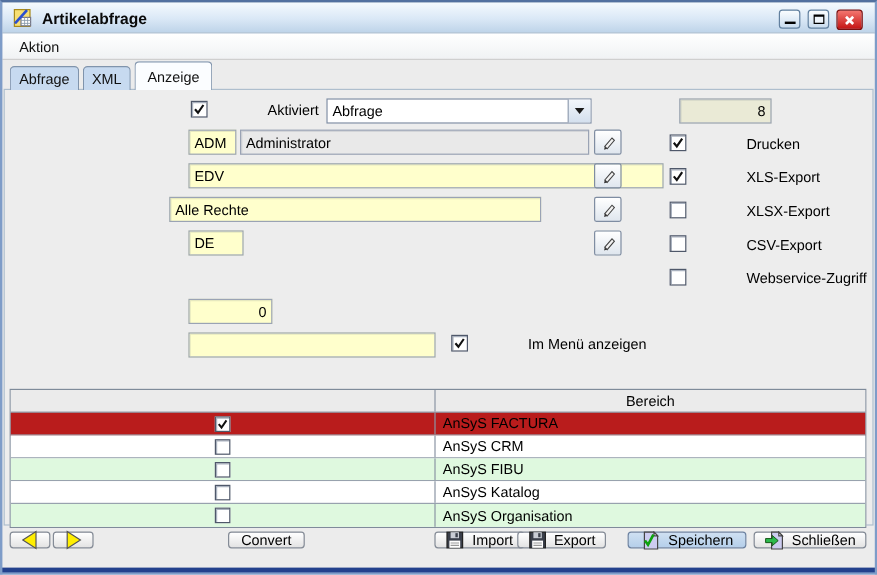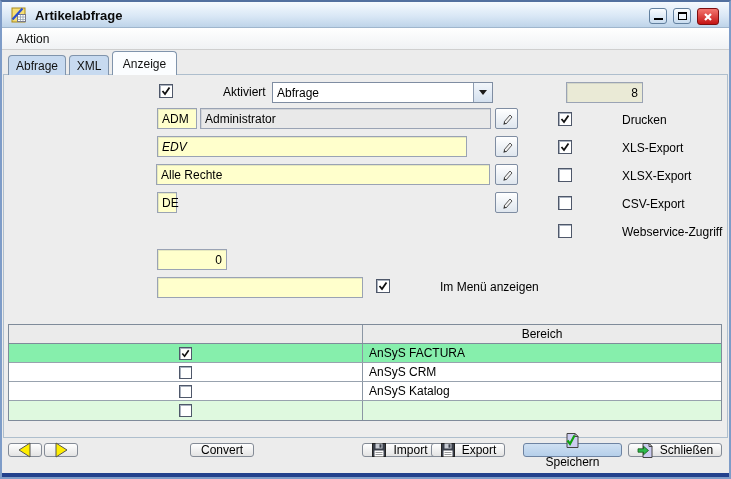--- a/index.html
+++ b/index.html
@@ -60,30 +60,30 @@
     border:1px solid #7f8da2; border-radius:2px; display:flex; align-items:center; justify-content:center; z-index:7; }
 
   
   .dtable { position:absolute; left:8px; top:304px; width:714px; border:1px solid #7f8b9a; background:#fff; z-index:7;margin-top:20px; }
   .trow { display:flex; height:19px; align-items:stretch; border-bottom:1px solid #98a2ae; font-size:12px; }
   .trow:last-child { border-bottom:none; }
   .thead { background:#ebebeb; border-bottom:1px solid #7f8b9a; }
   .tc1 { width:354px; border-right:1px solid #8b96a4; display:flex; align-items:center; justify-content:center; }
   .tc2 { flex:1; display:flex; align-items:center; padding-left:6px; }
   .thead .tc2 { justify-content:center; padding-left:0; }
-  .row-sel { background:#86efac; }
+  .row-sel { background:#b91c1c; }
   .row-green { background:#dff9df; }
   .row-white { background:#ffffff; }
   .rowcb { position:static; width:13px; height:13px; }
 
   
   .btn { position:absolute; top:443px; height:14px; background:linear-gradient(#ffffff,#e3e3e3);
     border:1px solid #848b96; border-radius:3px; display:flex; align-items:center; justify-content:center; gap:6px;
     font-size:12px; color:#000; z-index:7; }
-  .btn.focused { background:linear-gradient(#cfe0f2,#b5cfea); border-color:#6d83a2;flex-direction:column; }
+  .btn.focused { background:linear-gradient(#cfe0f2,#b5cfea); border-color:#6d83a2; }
   .icon { display:flex; align-items:center; justify-content:center; }
 </style>
 </head>
 <body>
 
 <div class="frame">
 
   <div class="titlebar">
     <span class="abs icon" style="left:7px;top:3px;">
       <svg width="20" height="20" viewBox="0 0 20 20">
@@ -139,39 +139,39 @@
   <div class="field yellow" style="left:157px;top:108px;width:40px;">ADM</div>
   <div class="field grayfield" style="left:200px;top:108px;width:291px;">Administrator</div>
   <span class="picker" style="top:108px;">
     <svg width="14" height="14" viewBox="0 0 14 14">
         <path d="M4 10 L10 3 L12 5 L6 12 Z" fill="#f2f2f2" stroke="#444" stroke-width="0.9"></path>
         <path d="M4 10 L3.4 12.8 L6 12 Z" fill="#333"></path>
       </svg>
   </span>
 
   <span class="lbl" style="top:140px;">Besitzer / Abteilung:</span>
-  <div class="field yellow" style="left:157px;top:136px;width:310px;font-style:italic;">EDV</div>
+  <div class="field yellow" style="left:157px;top:136px;width:396px;">EDV</div>
   <span class="picker" style="top:136px;">
     <svg width="14" height="14" viewBox="0 0 14 14">
         <path d="M4 10 L10 3 L12 5 L6 12 Z" fill="#f2f2f2" stroke="#444" stroke-width="0.9"></path>
         <path d="M4 10 L3.4 12.8 L6 12 Z" fill="#333"></path>
       </svg>
   </span>
 
   <span class="lbl" style="top:168px;">Besitzer / Berechtigung:</span>
-  <div class="field yellow" style="left:156px;top:164px;width:334px;">Alle Rechte</div>
+  <div class="field yellow" style="left:141px;top:164px;width:310px;">Alle Rechte</div>
   <span class="picker" style="top:164px;">
     <svg width="14" height="14" viewBox="0 0 14 14">
         <path d="M4 10 L10 3 L12 5 L6 12 Z" fill="#f2f2f2" stroke="#444" stroke-width="0.9"></path>
         <path d="M4 10 L3.4 12.8 L6 12 Z" fill="#333"></path>
       </svg>
   </span>
 
   <span class="lbl" style="top:196px;">Sprache:</span>
-  <div class="field yellow" style="left:157px;top:192px;width:20px;">DE</div>
+  <div class="field yellow" style="left:157px;top:192px;width:46px;">DE</div>
   <span class="picker" style="top:192px;">
     <svg width="14" height="14" viewBox="0 0 14 14">
         <path d="M4 10 L10 3 L12 5 L6 12 Z" fill="#f2f2f2" stroke="#444" stroke-width="0.9"></path>
         <path d="M4 10 L3.4 12.8 L6 12 Z" fill="#333"></path>
       </svg>
   </span>
 
   <span class="cb" style="left:558px;top:112px;">
     <svg width="12" height="12" viewBox="0 0 12 12">
         <path d="M2.5 6 L5 9 L9.5 2.5" stroke="#111" stroke-width="1.8" fill="none"></path>
@@ -222,30 +222,37 @@
       </span>
         </div>
       <div class="tc2">AnSyS FACTURA</div>
     </div>
     <div class="trow row-white">
       <div class="tc1">
           <span class="cb rowcb"></span>
         </div>
       <div class="tc2">AnSyS CRM</div>
     </div>
+    <div class="trow row-green">
+      <div class="tc1">
+          <span class="cb rowcb"></span>
+        </div>
+      <div class="tc2">AnSyS FIBU</div>
+    </div>
     <div class="trow row-white">
       <div class="tc1">
           <span class="cb rowcb"></span>
         </div>
       <div class="tc2">AnSyS Katalog</div>
     </div>
     <div class="trow row-green">
       <div class="tc1">
           <span class="cb rowcb"></span>
         </div>
+      <div class="tc2">AnSyS Organisation</div>
     </div>
   </div>
 
   <div class="btn" style="left:8px;width:34px;">
     <svg width="20" height="18" viewBox="0 0 20 18">
         <polygon points="15,2 4,9 15,16" fill="#ffee00" stroke="#555" stroke-width="1"></polygon>
       </svg>
   </div>
   <div class="btn" style="left:44px;width:34px;">
     <svg width="20" height="18" viewBox="0 0 20 18">

